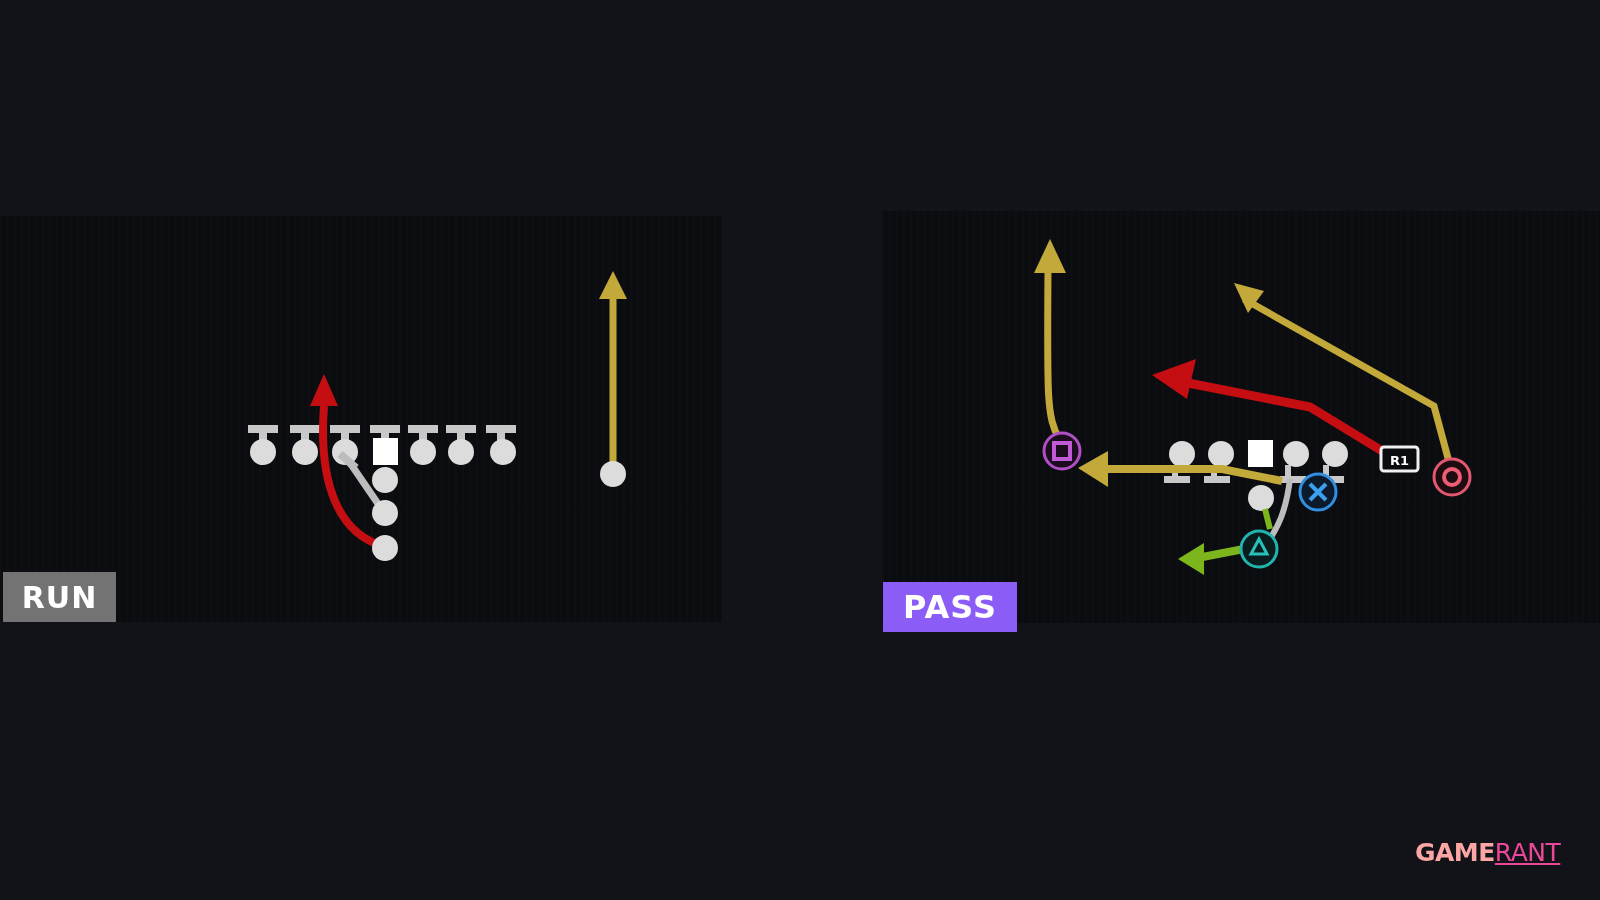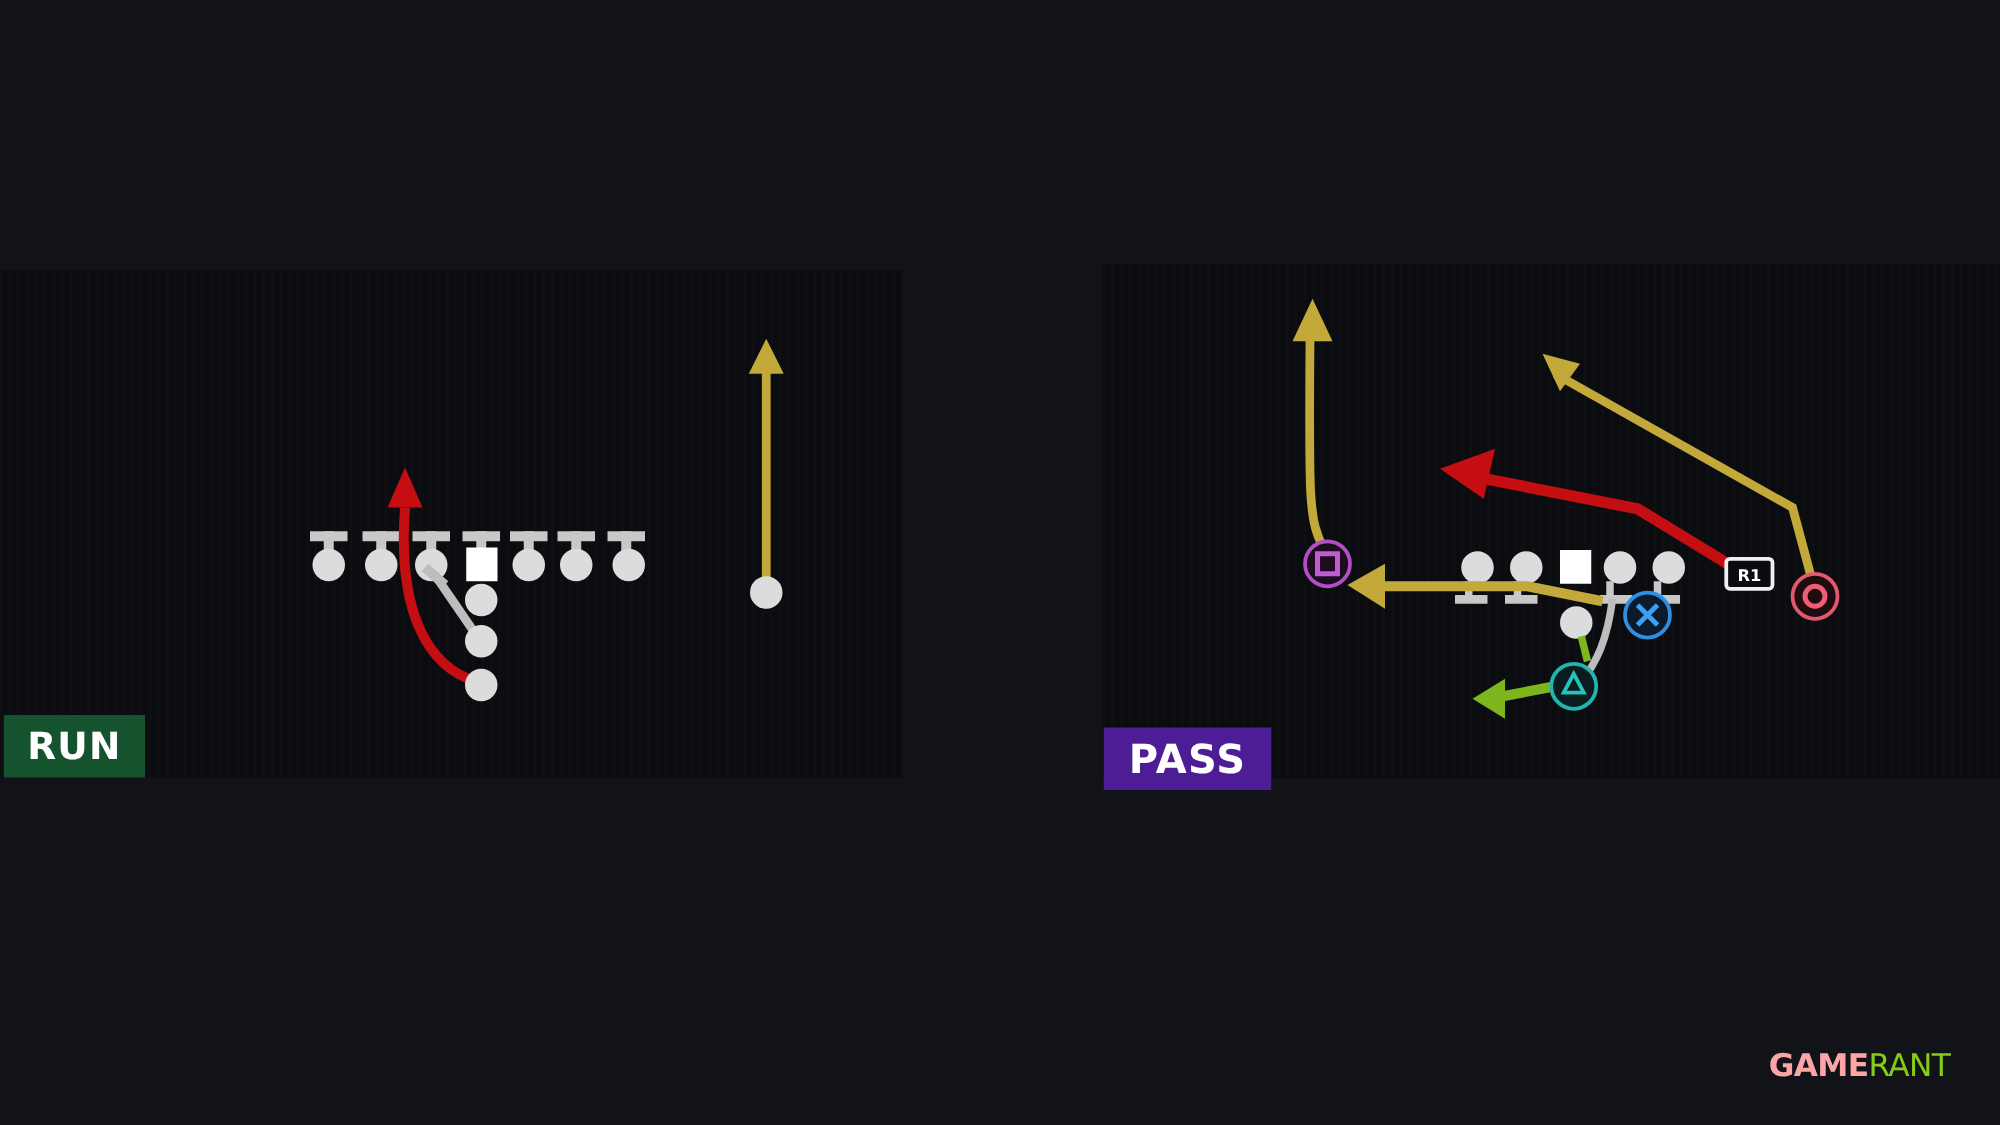--- a/index.html
+++ b/index.html
@@ -20,33 +20,33 @@
   .label-badge {
     position: absolute;
     color: #ffffff;
     font-family: "DejaVu Sans", sans-serif;
     font-weight: bold;
     letter-spacing: 1px;
     display: flex; align-items: center; justify-content: center;
   }
   #run-badge {
     left: 3px; top: 572px; width: 113px; height: 50px;
-    background: #14532d; font-size: 30px;
+    background: #737373; font-size: 30px;
   }
   #pass-badge {
     left: 883px; top: 582px; width: 134px; height: 50px;
-    background: #4c1d95; font-size: 32px;
+    background: #8b5cf6; font-size: 32px;
   }
   #brand {
     position: absolute; left: 1415px; top: 838px;
     font-family: "DejaVu Sans", sans-serif; font-size: 25px;
     letter-spacing: -0.5px;
   }
   #brand .game { color: #fca5a5; font-weight: bold; }
-  #brand .rant { color: #84cc16; font-weight: normal; }
+  #brand .rant { color: #ec4899; font-weight: normal; text-decoration: underline; }
 </style>
 </head>
 <body>
 
 <div class="panel" id="run-panel">
   <svg width="722" height="406" viewBox="0 0 722 406">
     <g fill="#c8c8c8">
 
       <g>
         <rect x="248" y="209" width="30" height="8"></rect>

